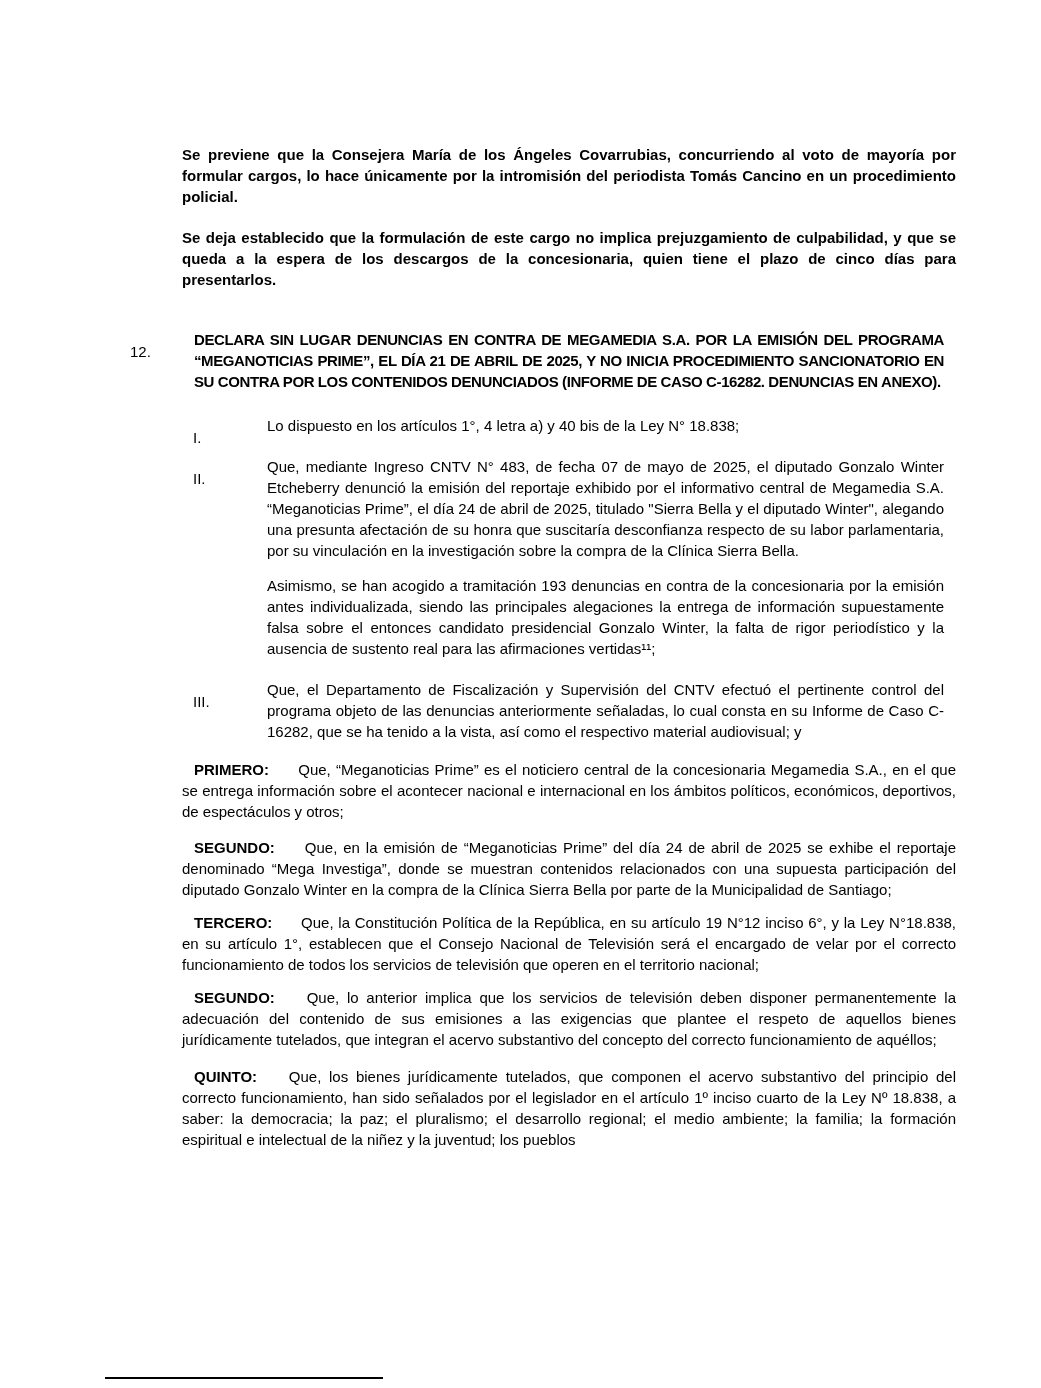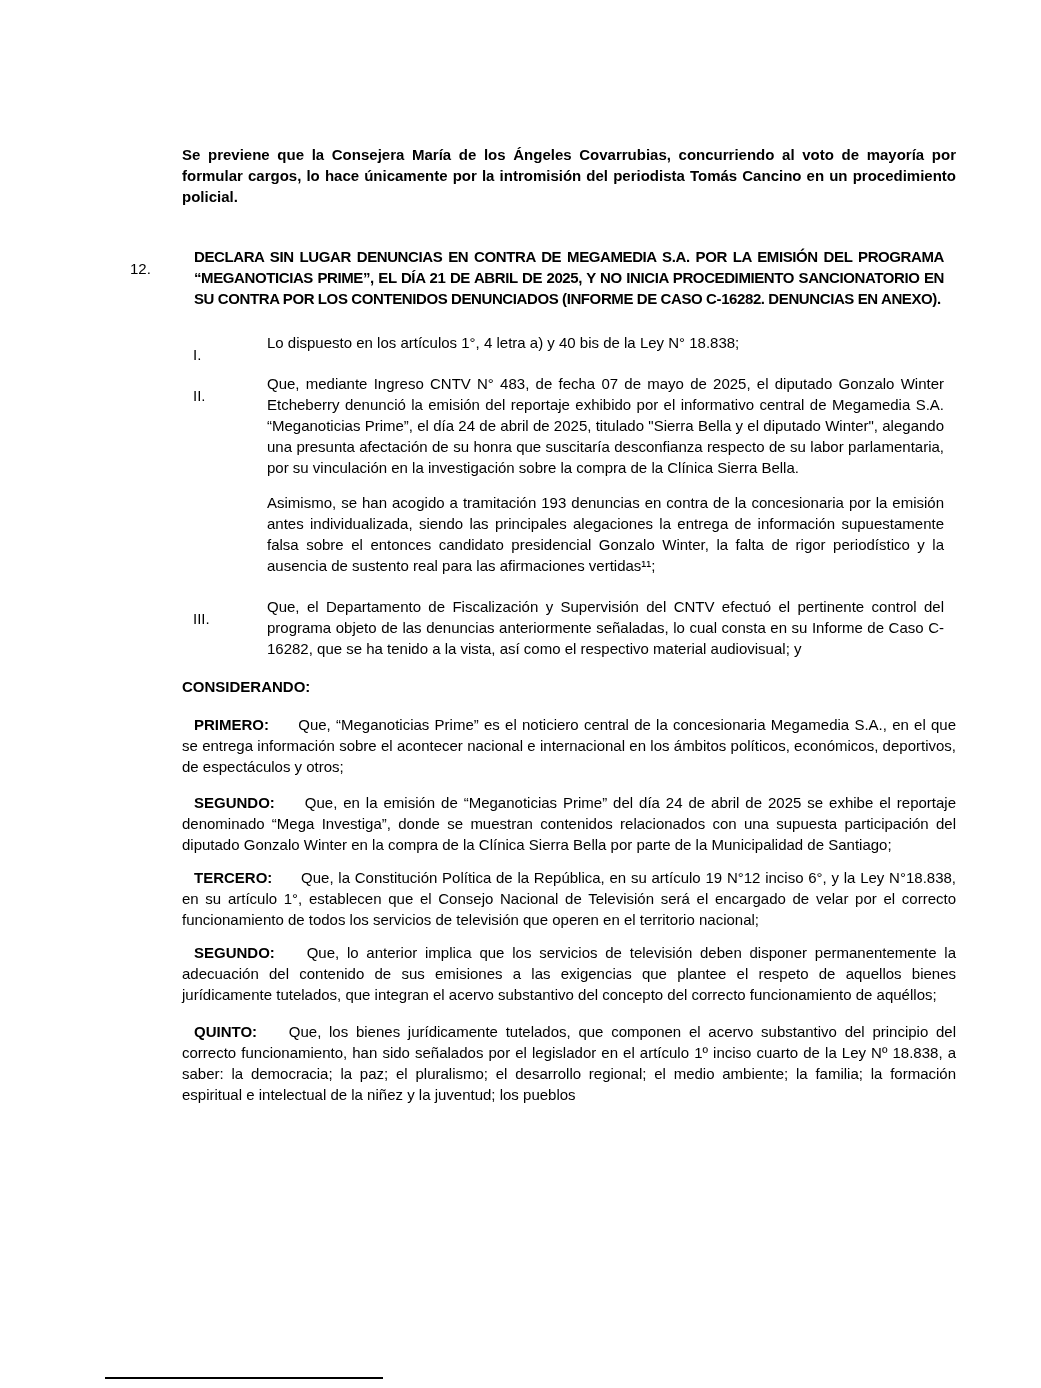--- a/index.html
+++ b/index.html
@@ -81,20 +81,21 @@
   }
 </style>
 </head>
 <body>
 
 <div class="page">
   <div class="content">
 
     <p class="bold">Se previene que la Consejera María de los Ángeles Covarrubias, concurriendo al voto de mayoría por formular cargos, lo hace únicamente por la intromisión del periodista Tomás Cancino en un procedimiento policial.</p>
 
+    <p class="bold mt20">Se deja establecido que la formulación de este cargo no implica prejuzgamiento de culpabilidad, y que se queda a la espera de los descargos de la concesionaria, quien tiene el plazo de cinco días para presentarlos.</p>
 
     <div class="item12">
       <span class="num">12.</span>
       <p>DECLARA SIN LUGAR DENUNCIAS EN CONTRA DE MEGAMEDIA S.A. POR LA EMISIÓN DEL PROGRAMA “MEGANOTICIAS PRIME”, EL DÍA 21 DE ABRIL DE 2025, Y NO INICIA PROCEDIMIENTO SANCIONATORIO EN SU CONTRA POR LOS CONTENIDOS DENUNCIADOS (INFORME DE CASO C-16282. DENUNCIAS EN ANEXO).</p>
     </div>
 
 
     <div class="roman mt23">
       <span class="rnum">I.</span>
       <p>Lo dispuesto en los artículos 1°, 4 letra a) y 40 bis de la Ley N° 18.838;</p>
@@ -104,21 +105,20 @@
       <span class="rnum">II.</span>
       <p>Que, mediante Ingreso CNTV N° 483, de fecha 07 de mayo de 2025, el diputado Gonzalo Winter Etcheberry denunció la emisión del reportaje exhibido por el informativo central de Megamedia S.A. “Meganoticias Prime”, el día 24 de abril de 2025, titulado "Sierra Bella y el diputado Winter", alegando una presunta afectación de su honra que suscitaría desconfianza respecto de su labor parlamentaria, por su vinculación en la investigación sobre la compra de la Clínica Sierra Bella.</p>
       <p class="mt14">Asimismo, se han acogido a tramitación 193 denuncias en contra de la concesionaria por la emisión antes individualizada, siendo las principales alegaciones la entrega de información supuestamente falsa sobre el entonces candidato presidencial Gonzalo Winter, la falta de rigor periodístico y la ausencia de sustento real para las afirmaciones vertidas¹¹;</p>
     </div>
 
     <div class="roman mt20">
       <span class="rnum">III.</span>
       <p>Que, el Departamento de Fiscalización y Supervisión del CNTV efectuó el pertinente control del programa objeto de las denuncias anteriormente señaladas, lo cual consta en su Informe de Caso C-16282, que se ha tenido a la vista, así como el respectivo material audiovisual; y</p>
     </div>
 
-    <p class="label mt17">CONSIDERANDO:</p>
 
     <p class="mt17"><b>PRIMERO:</b> <span>Que, “Meganoticias Prime” es el noticiero central de la concesionaria Megamedia S.A., en el que se entrega información sobre el acontecer nacional e internacional en los ámbitos políticos, económicos, deportivos, de espectáculos y otros;</span></p>
 
     <p class="mt15"><b>SEGUNDO:</b> <span>Que, en la emisión de “Meganoticias Prime” del día 24 de abril de 2025 se exhibe el reportaje denominado “Mega Investiga”, donde se muestran contenidos relacionados con una supuesta participación del diputado Gonzalo Winter en la compra de la Clínica Sierra Bella por parte de la Municipalidad de Santiago;</span></p>
 
     <p class="mt9"><b>TERCERO:</b> <span>Que, la Constitución Política de la República, en su artículo 19 N°12 inciso 6°, y la Ley N°18.838, en su artículo 1°, establecen que el Consejo Nacional de Televisión será el encargado de velar por el correcto funcionamiento de todos los servicios de televisión que operen en el territorio nacional;</span></p>
 
     <p class="mt8"><b>SEGUNDO:</b> <span>Que, lo anterior implica que los servicios de televisión deben disponer permanentemente la adecuación del contenido de sus emisiones a las exigencias que plantee el respeto de aquellos bienes jurídicamente tutelados, que integran el acervo substantivo del concepto del correcto funcionamiento de aquéllos;</span></p>
 
     <p class="mt16"><b>QUINTO:</b> <span>Que, los bienes jurídicamente tutelados, que componen el acervo substantivo del principio del correcto funcionamiento, han sido señalados por el legislador en el artículo 1º inciso cuarto de la Ley Nº 18.838, a saber: la democracia; la paz; el pluralismo; el desarrollo regional; el medio ambiente; la familia; la formación espiritual e intelectual de la niñez y la juventud; los pueblos</span></p>

